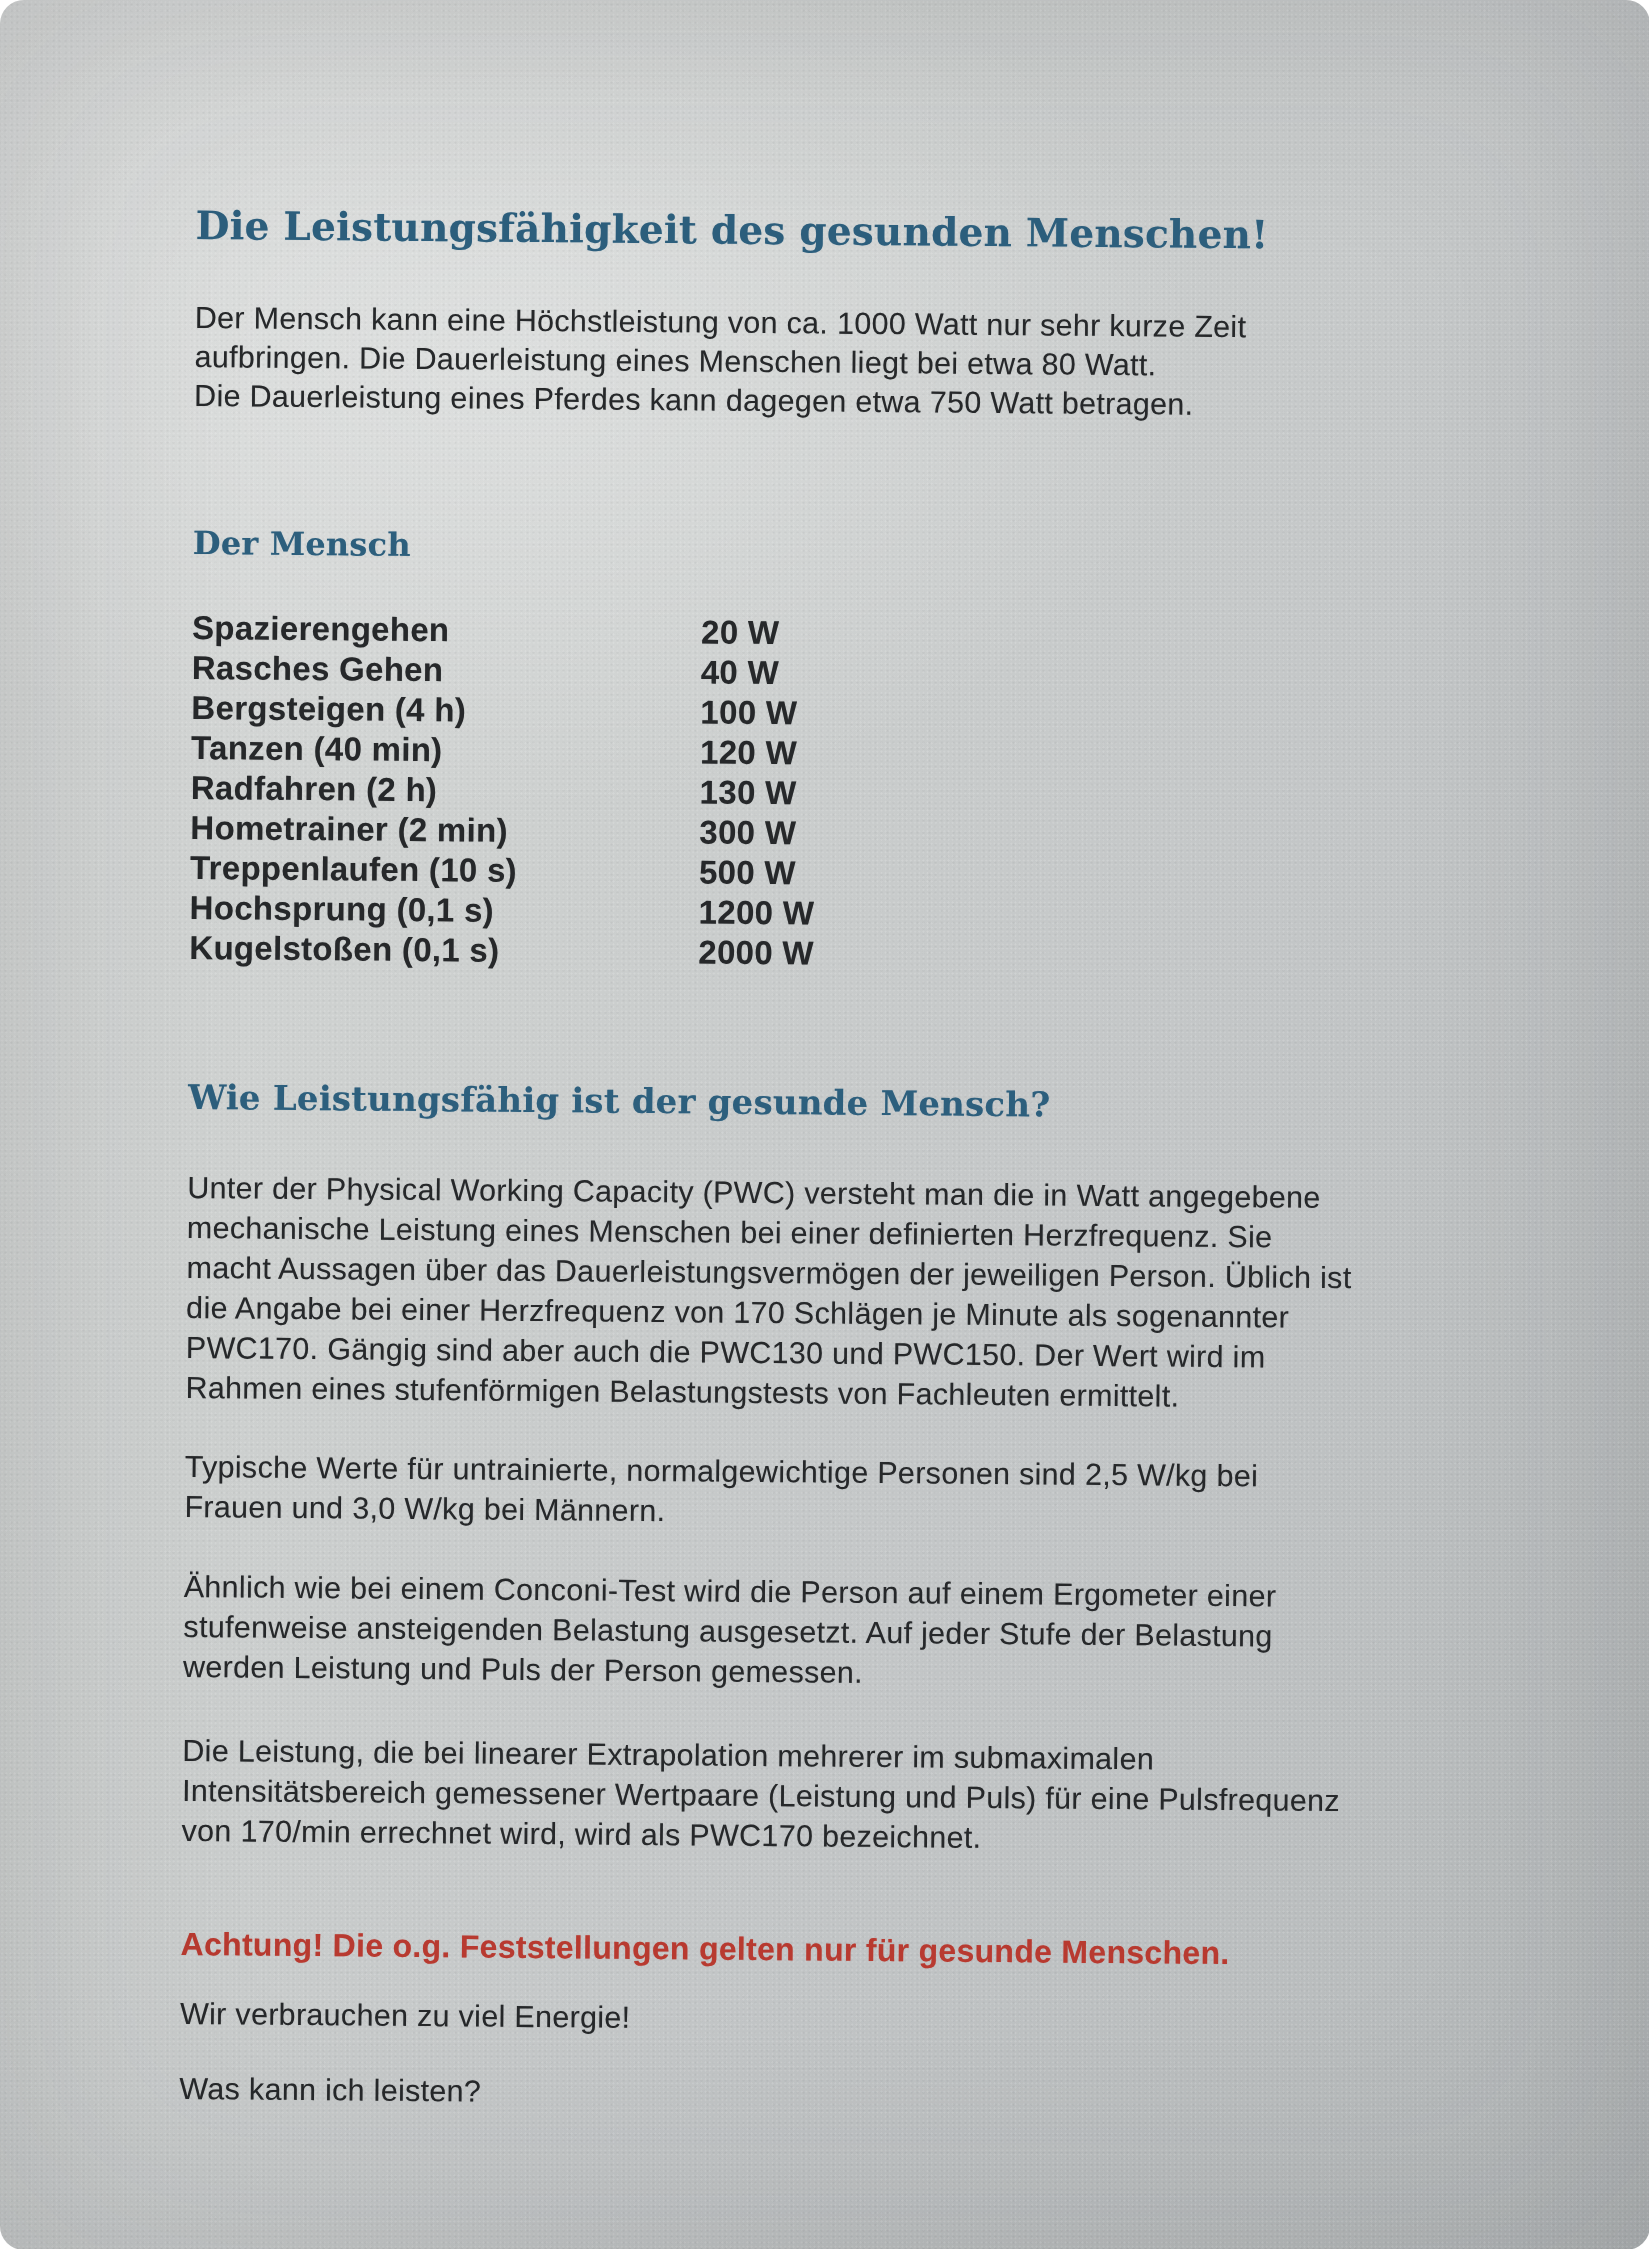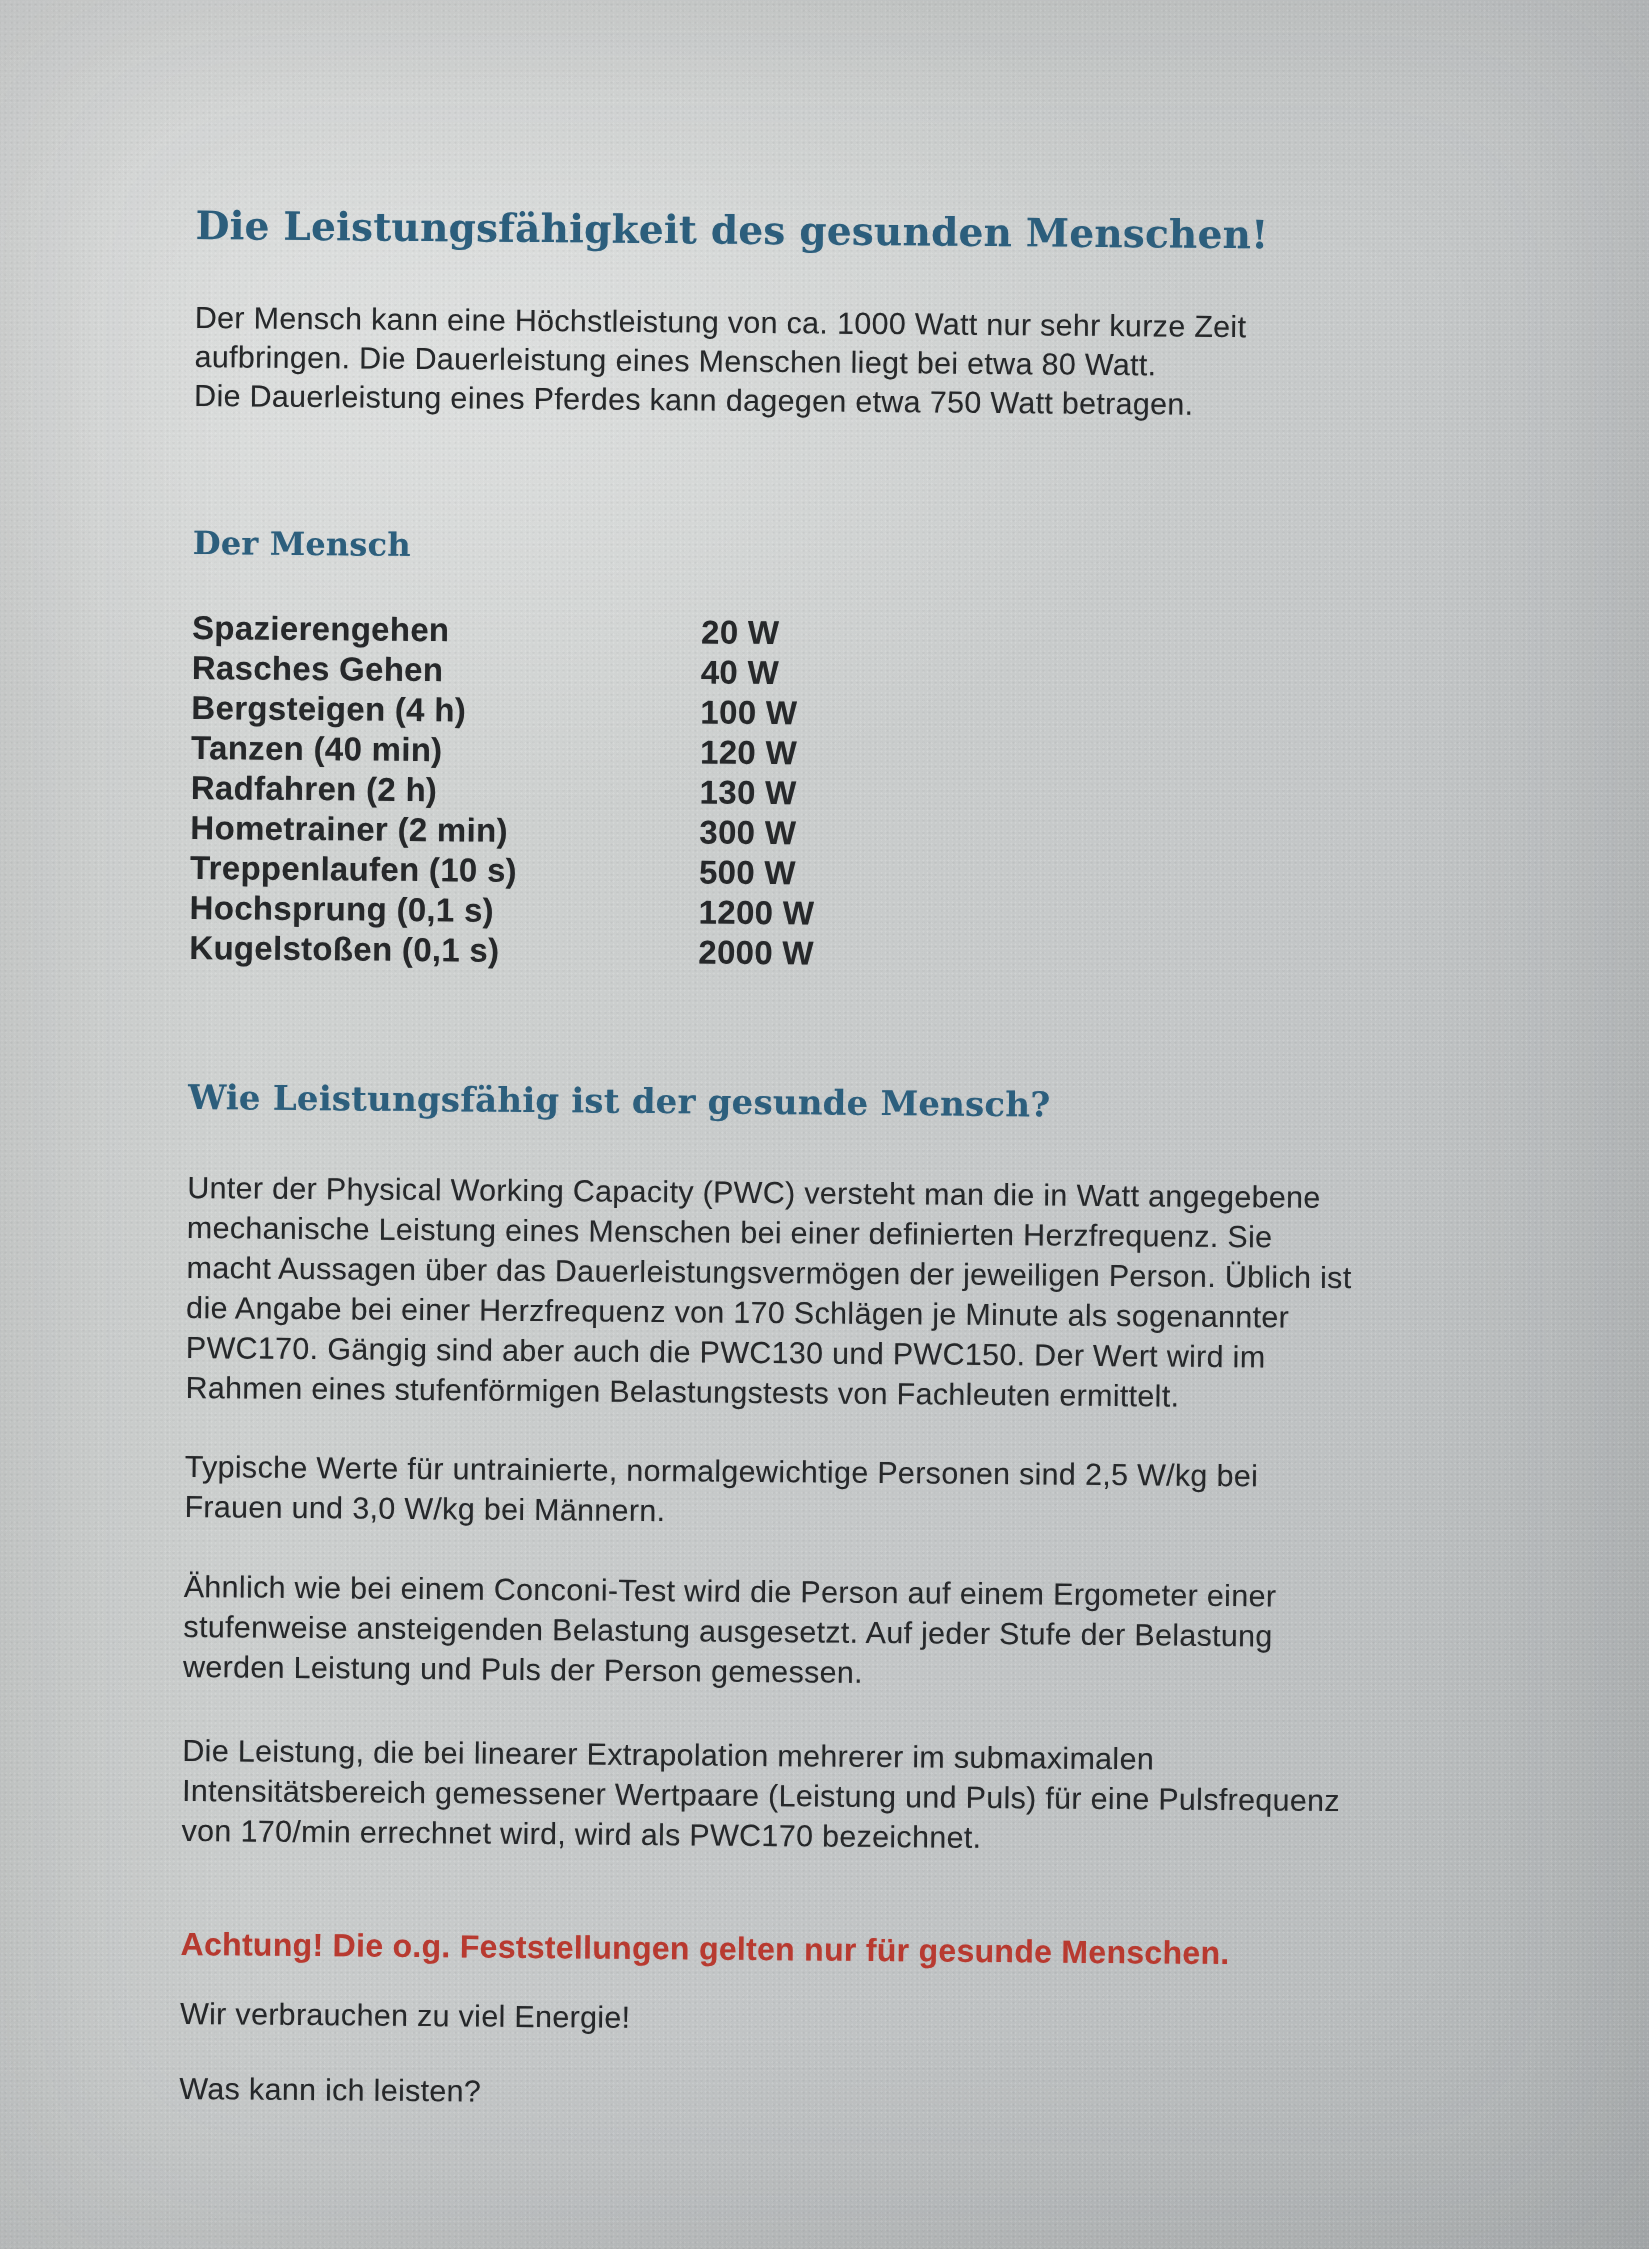--- a/index.html
+++ b/index.html
@@ -8,20 +8,21 @@
     overflow: hidden;
     font-family: "Liberation Sans", sans-serif;
   }
   .photo {
     position: relative;
     width: 1650px; height: 2250px;
     background:
       radial-gradient(ellipse 1187px 763px at 30% 16%, rgba(255,255,255,0.28), rgba(255,255,255,0) 60%),
       linear-gradient(118deg, #d8dad9 0%, #cdd0cf 34%, #c3c6c7 62%, #b2b6b7 100%);
     overflow: hidden;
+    border-radius: 24px;
   }
   
   .photo::before {
     content: "";
     position: absolute; inset: 0;
     background-image:
       radial-gradient(rgba(255,255,255,0.30) 0.8px, transparent 1px),
       radial-gradient(rgba(40,44,46,0.10) 0.8px, transparent 1px);
     background-size: 4.2px 4.2px, 6px 6px;
     background-position: 0 0, 2.5px 1.7px;

